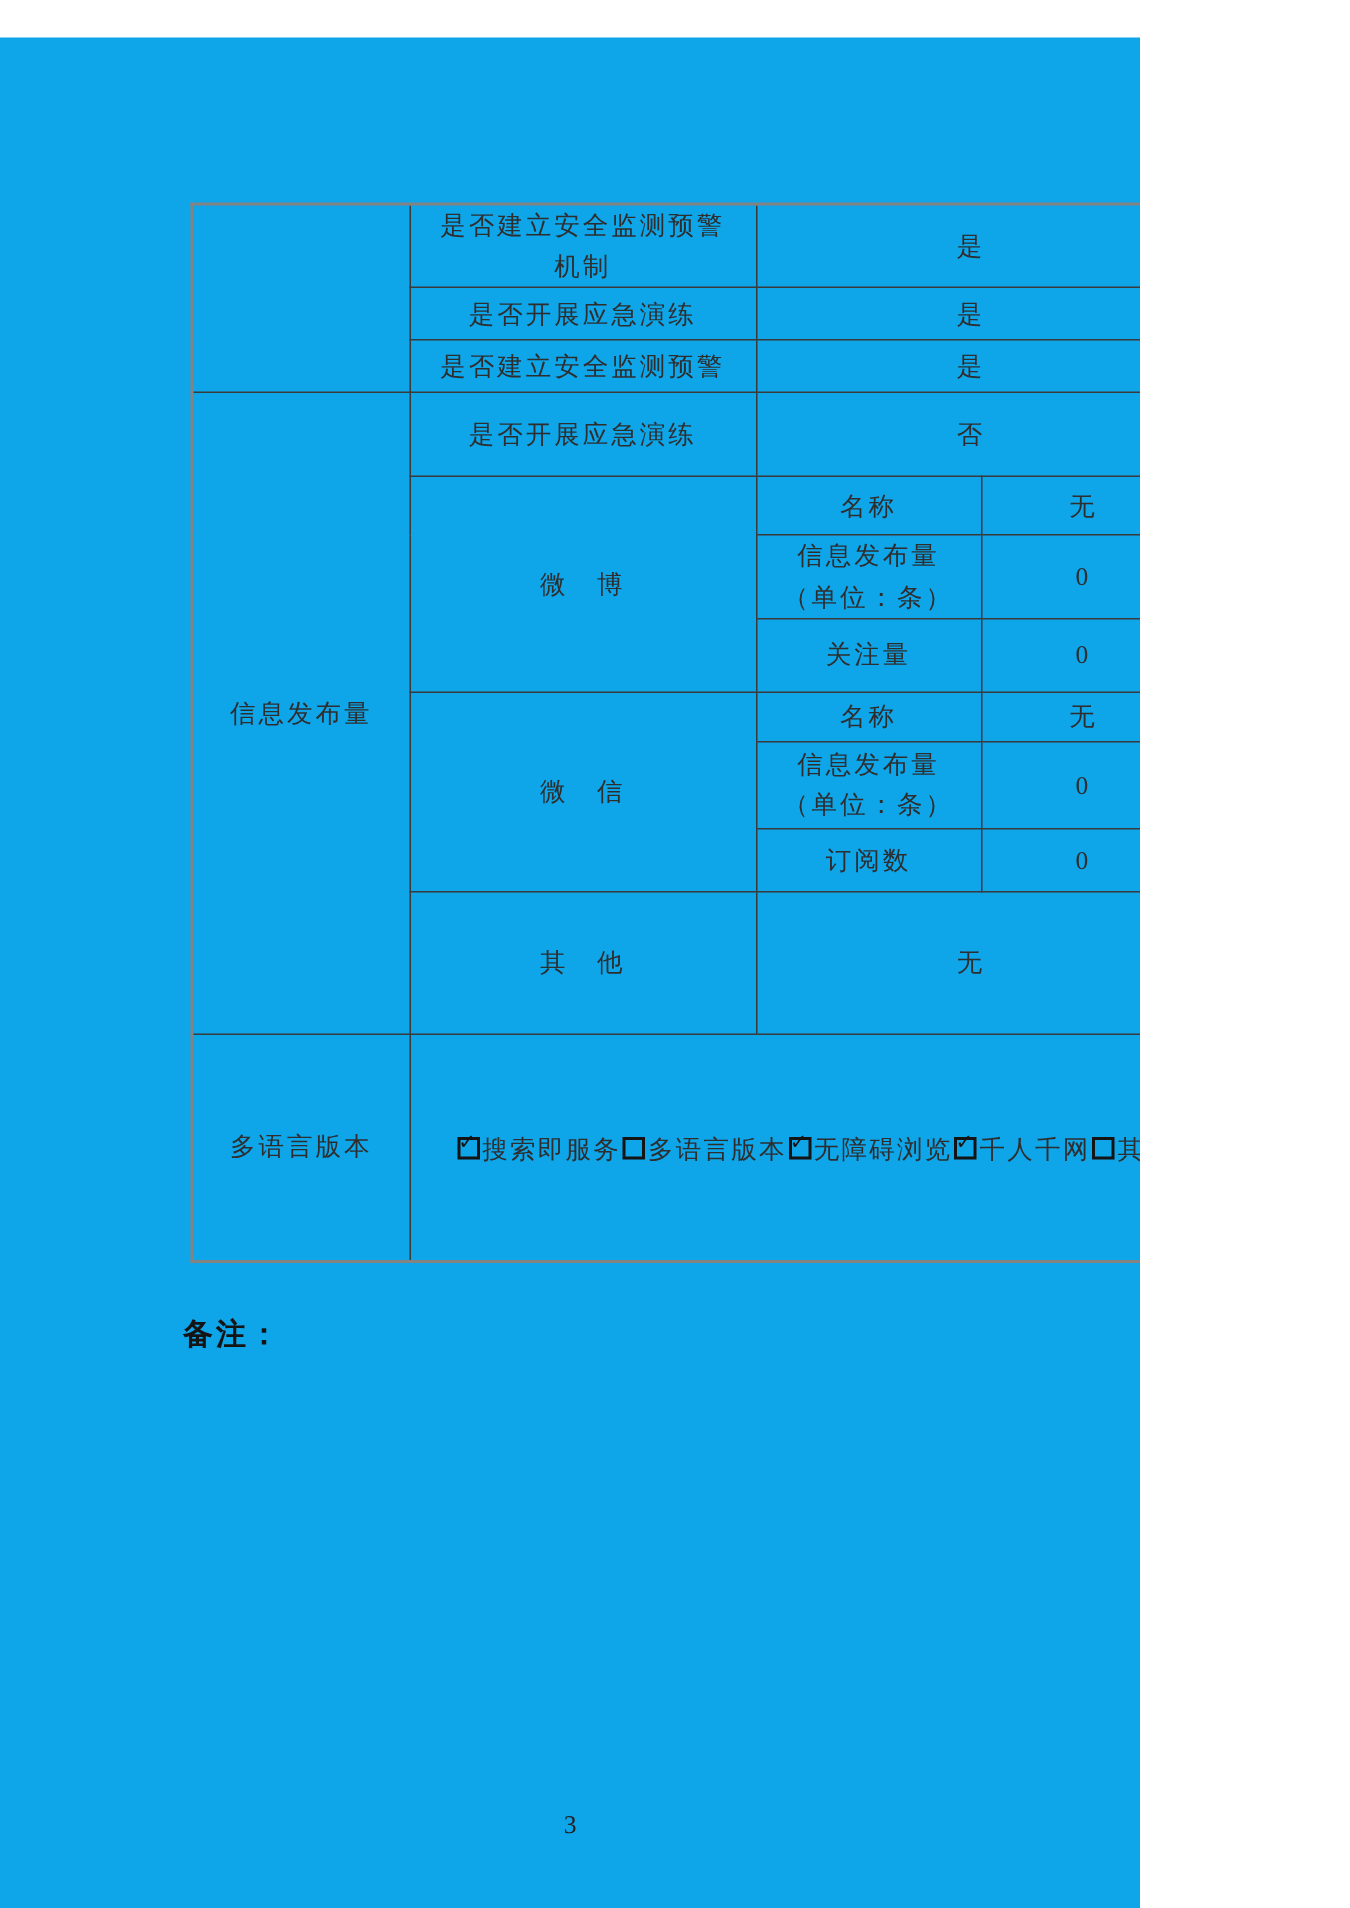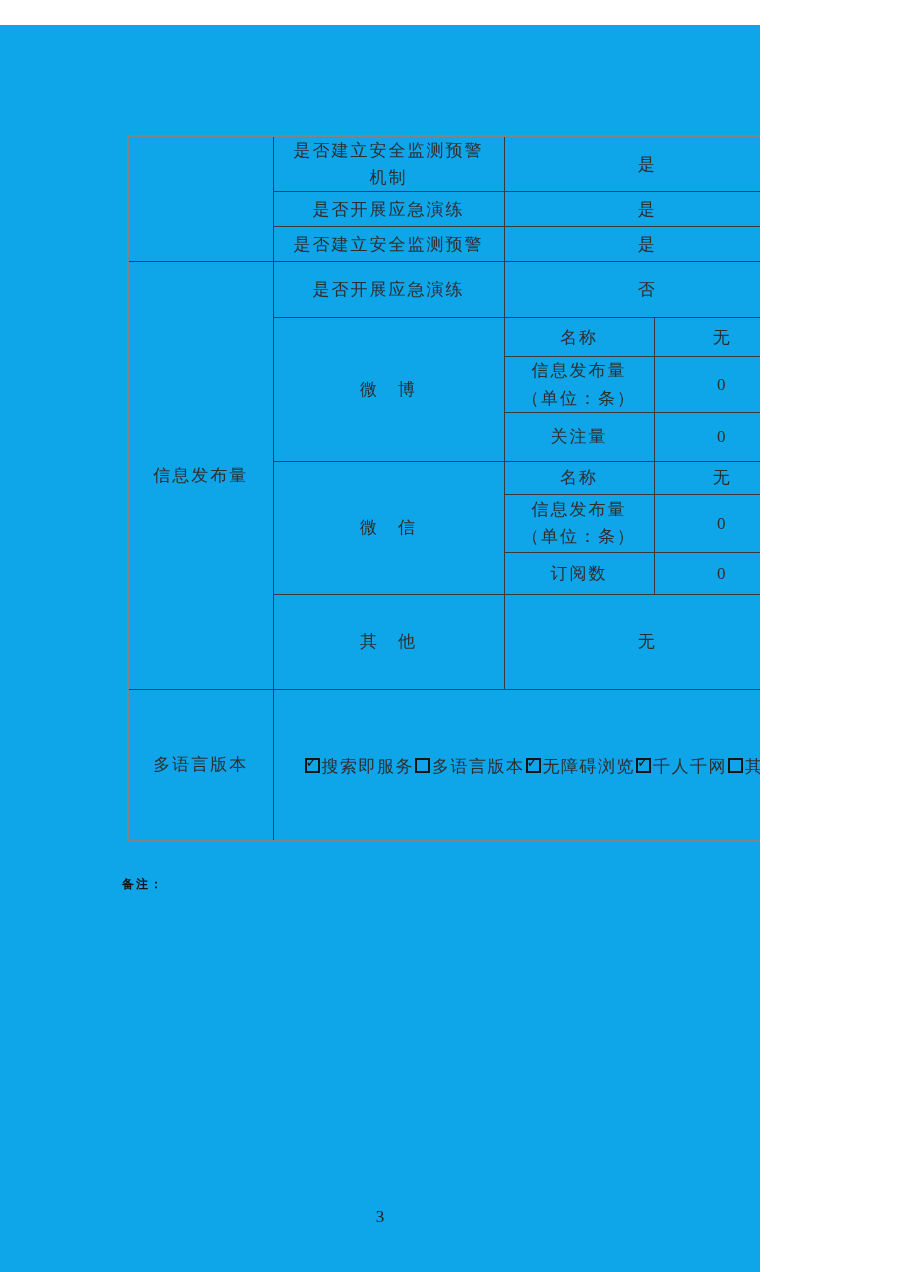--- a/index.html
+++ b/index.html
@@ -48,21 +48,21 @@
     letter-spacing:0;
   }
   .cb .mark{
     position:absolute;left:-1px;top:-5px;
     font-family:"DejaVu Sans",sans-serif;
     font-size:14px;font-weight:bold;
     color:#141414;line-height:1;
   }
   .notes{
     position:absolute;left:122px;top:851px;
-    font-weight:bold;font-size:12px;
+    font-weight:bold;font-size:20px;
     letter-spacing:2px;color:#141414;
   }
   .pagenum{
     position:absolute;left:0;top:1182px;width:100%;
     text-align:center;font-size:17px;color:#222;
   }
 </style>
 </head>
 <body>
 

